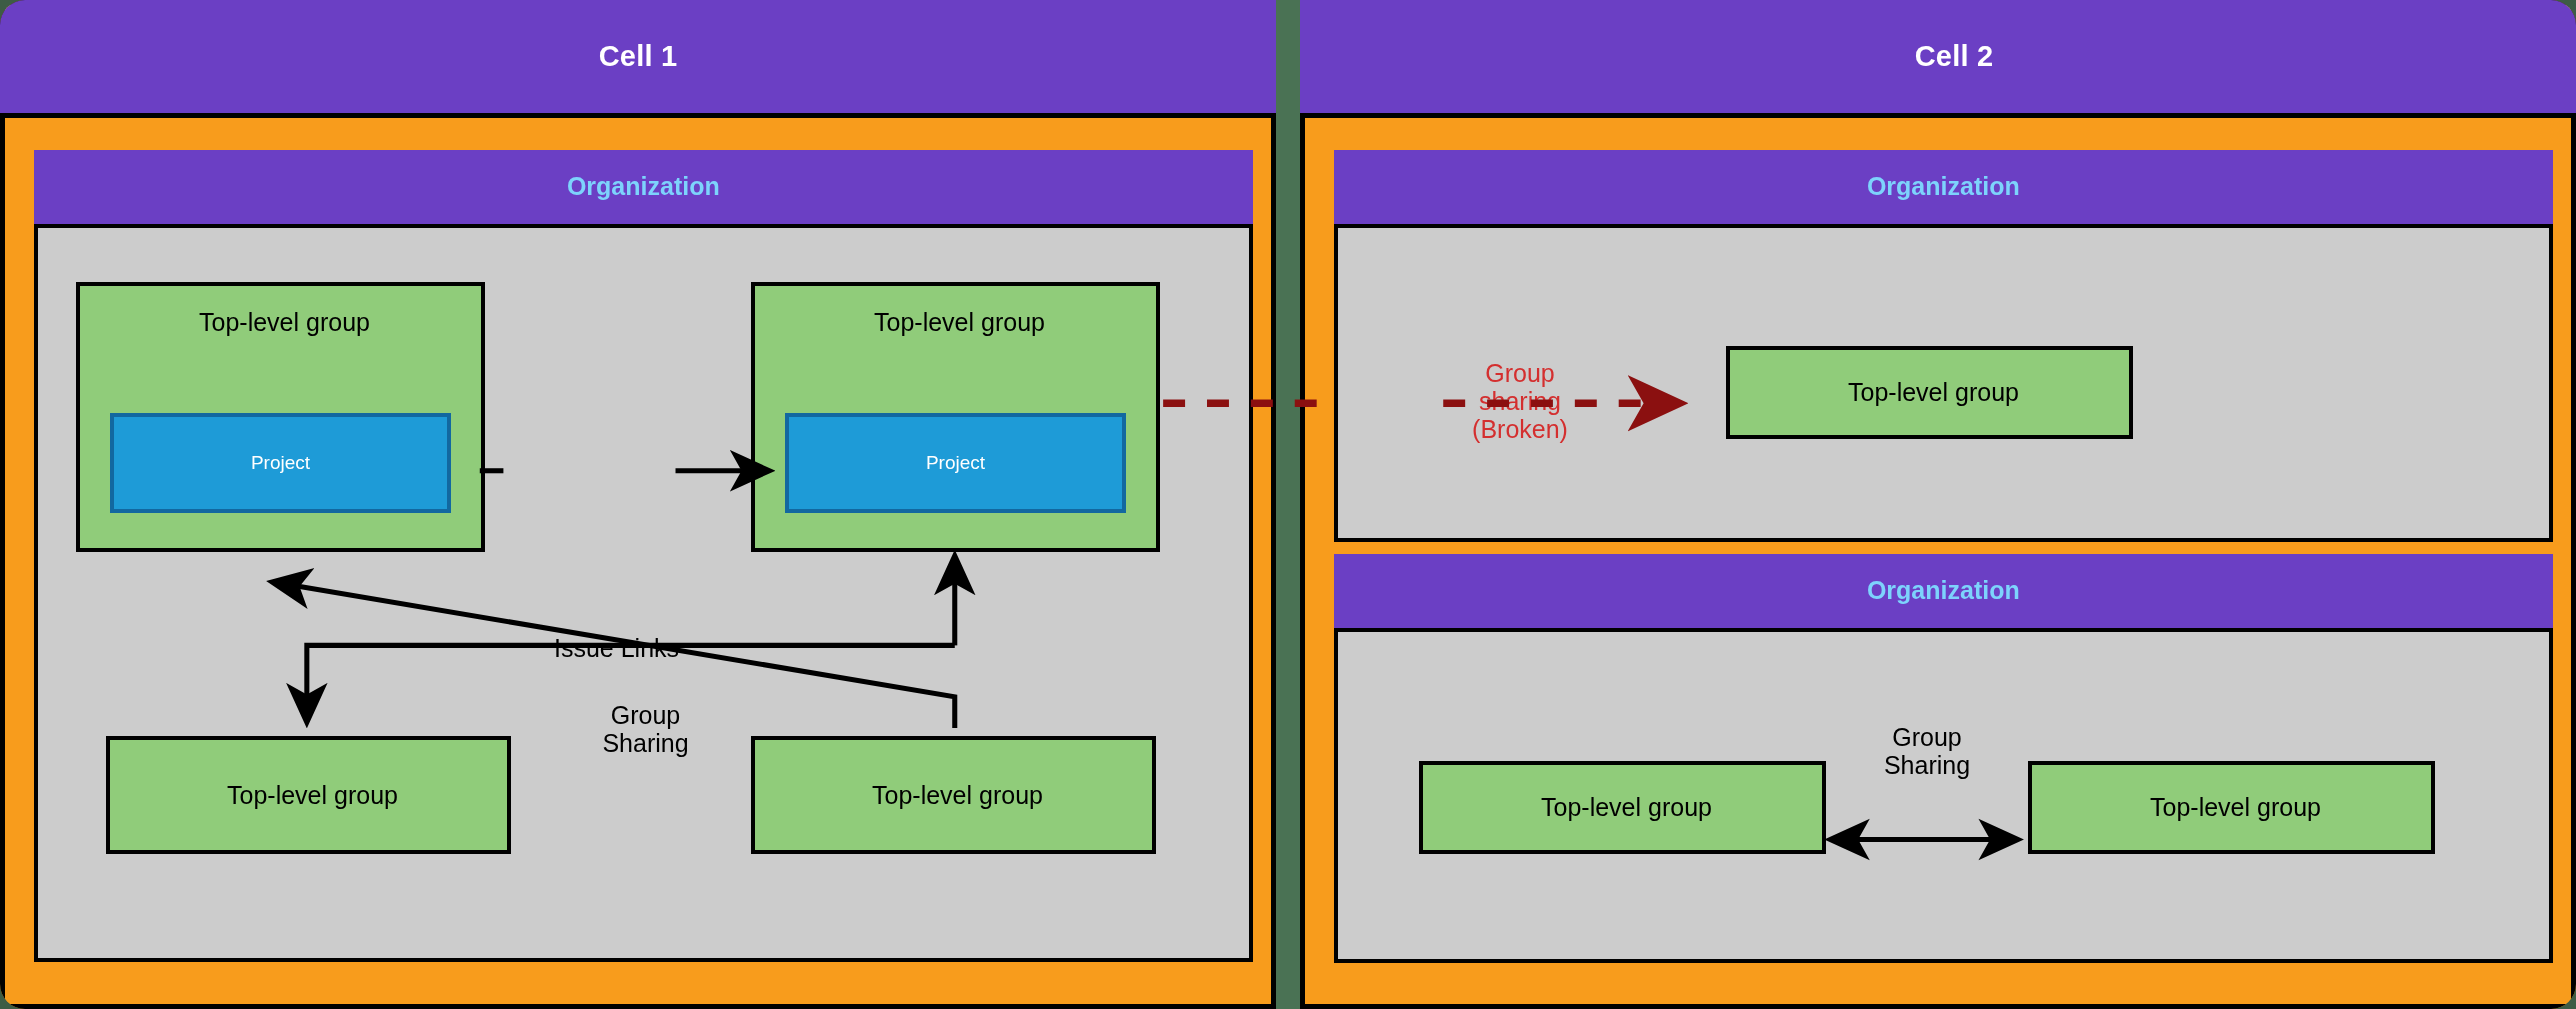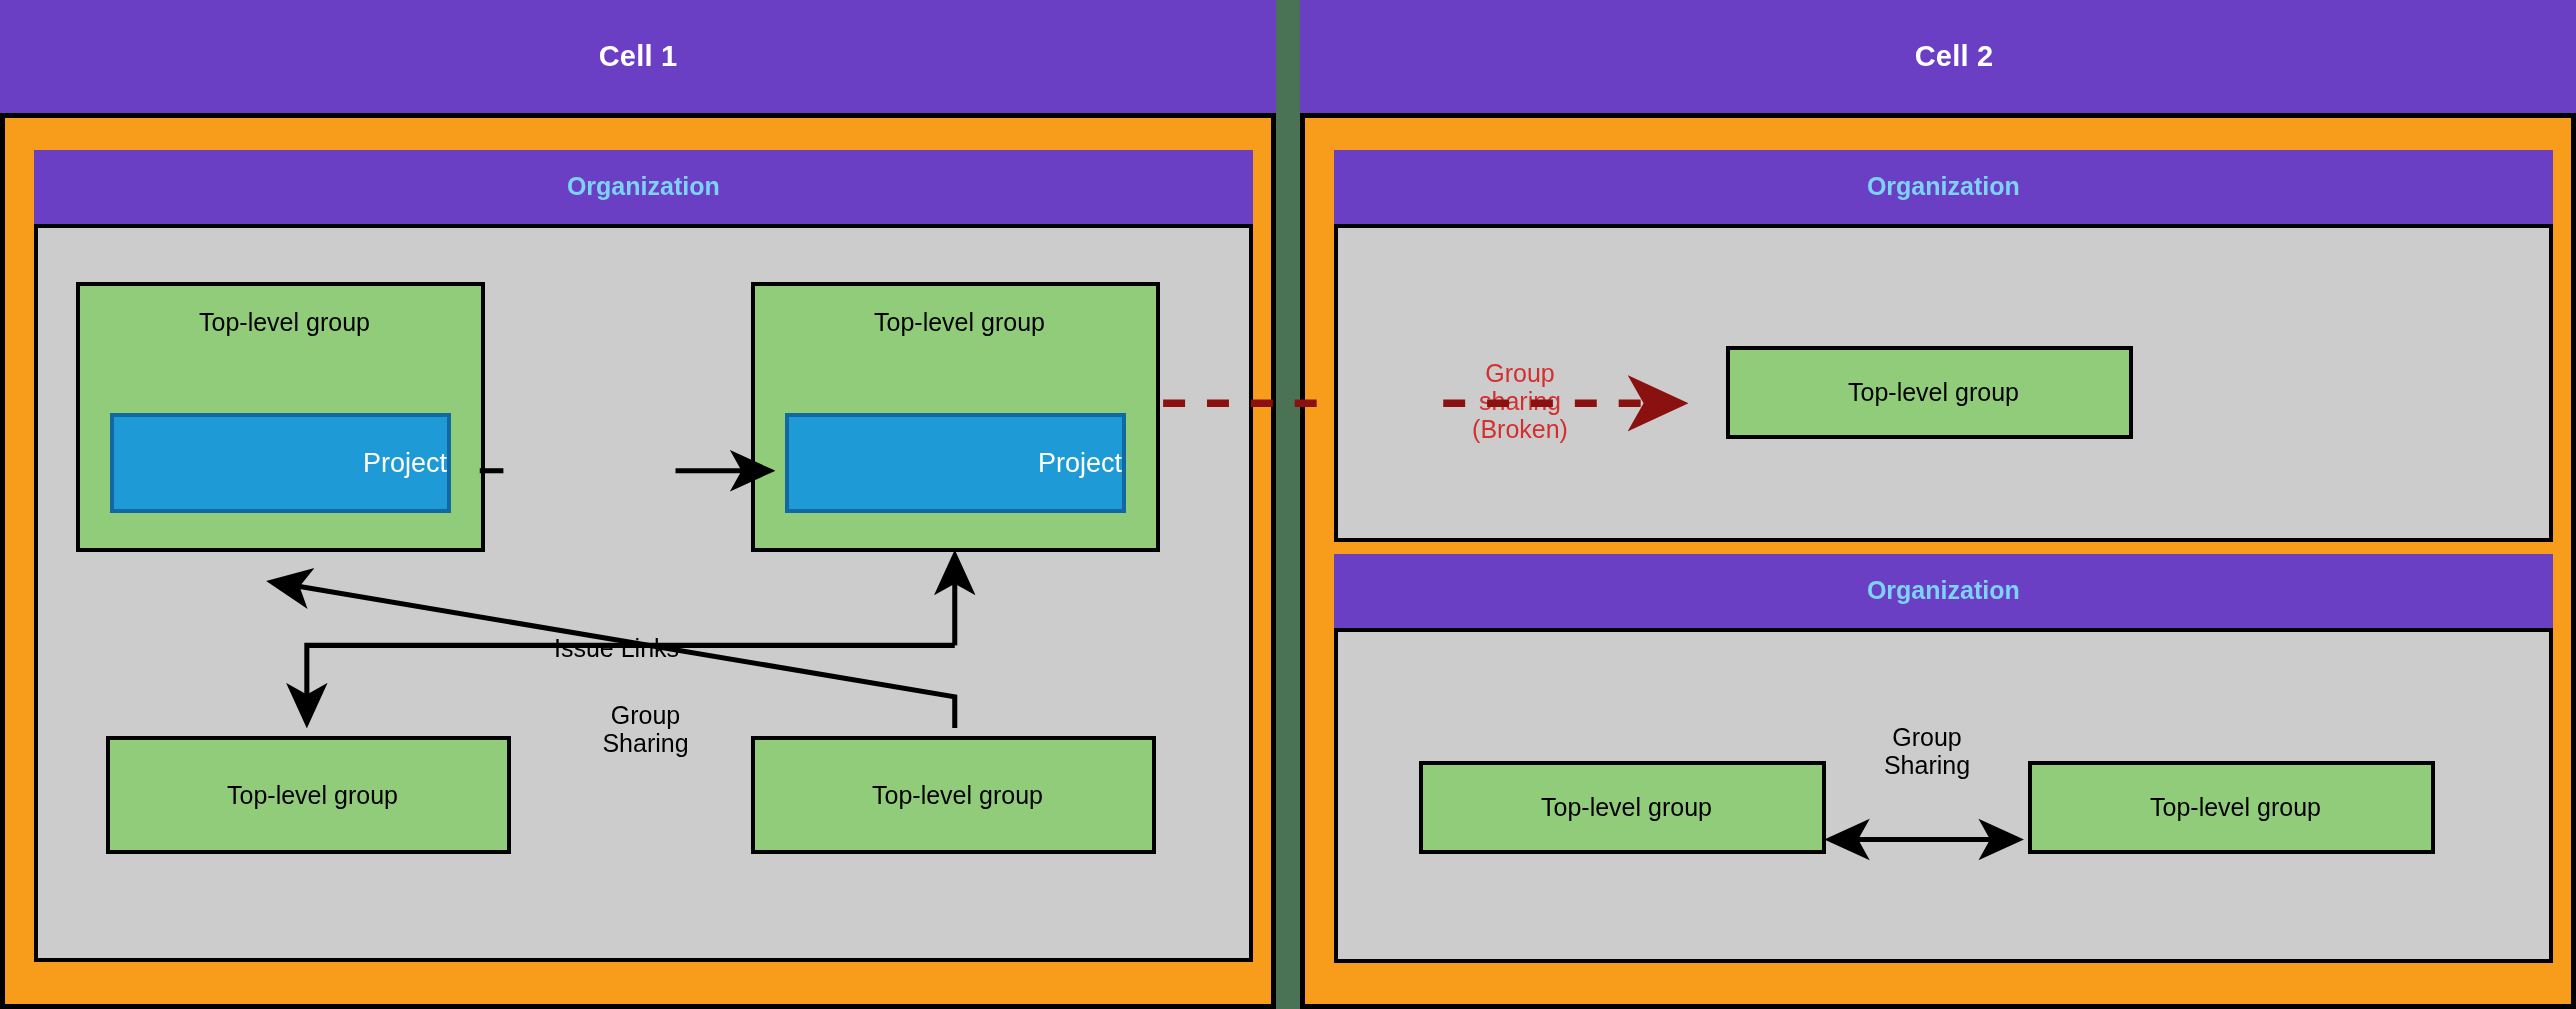--- a/index.html
+++ b/index.html
@@ -7,20 +7,21 @@
     padding: 0;
     background: #3d5c45;
   }
   #root {
     position: relative;
     width: 2576px;
     height: 1009px;
     background: #4a7254;
     font-family: "Liberation Sans", sans-serif;
     overflow: hidden;
+    border-radius: 25px;
   }
   .abs { position: absolute; box-sizing: border-box; }
 
   
   .cell {
     background: #f89c1c;
     border: 5px solid #000000;
   }
   .cell-header {
     background: #6b3fc4;
@@ -62,23 +63,23 @@
     align-items: center;
   }
   .tlg-label { padding-top: 22px; margin-left: 8px; }
   .tlg.center .tlg-label { padding-top: 0; }
 
   .project {
     background: #1e9bd7;
     border: 4.2px solid #1268a0;
     display: flex;
     align-items: center;
-    justify-content: flex-end;
+    justify-content: center;
     color: #ffffff;
-    font-size: 27px;
+    font-size: 19px;
   }
 
   
   .edge-label {
     color: #000000;
     font-size: 25px;
     line-height: 1.12;
     text-align: center;
     white-space: pre-line;
   }

